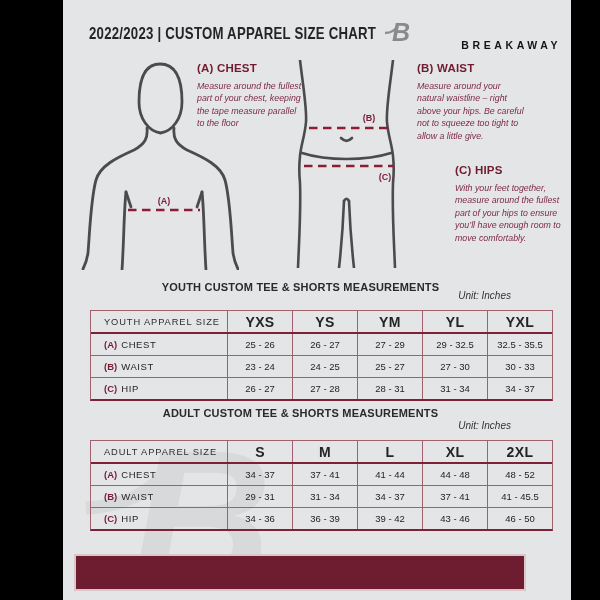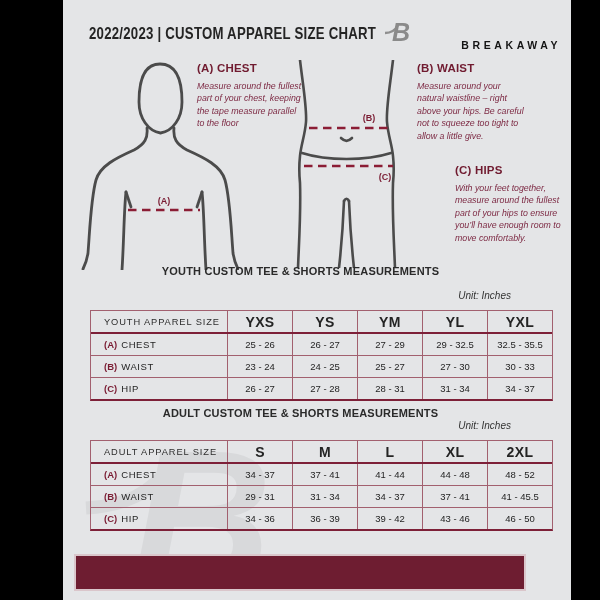--- a/index.html
+++ b/index.html
@@ -109,21 +109,21 @@
     <div class="guide-block" id="hips-block">
       <div class="guide-head">(C) HIPS</div>
       <div class="guide-body">With your feet together, measure around the fullest part of your hips to ensure you’ll have enough room to move comfortably.</div>
     </div>
 
     <svg class="watermark" width="230" height="210" viewBox="0 0 230 210">
       <path d="M5,108 C40,106 70,96 92,62" stroke="#d8d9db" stroke-width="13" fill="none"></path>
       <text x="50" y="186" font-size="195" font-weight="bold" font-style="italic" font-family="Liberation Serif, serif" fill="#d8d9db">B</text>
     </svg>
 
-    <div class="sec-title" style="top:265px">YOUTH CUSTOM TEE &amp; SHORTS MEASUREMENTS</div>
+    <div class="sec-title" style="top:281px">YOUTH CUSTOM TEE &amp; SHORTS MEASUREMENTS</div>
     <div class="sec-unit" style="top:290px">Unit: Inches</div>
     <div class="size-table" style="top:310px">
       <div class="trow head">
         <div class="cell sizehead">YOUTH APPAREL SIZE</div>
         <div class="cell colhead">YXS</div>
         <div class="cell colhead">YS</div>
         <div class="cell colhead">YM</div>
         <div class="cell colhead">YL</div>
         <div class="cell colhead">YXL</div>
       </div>

